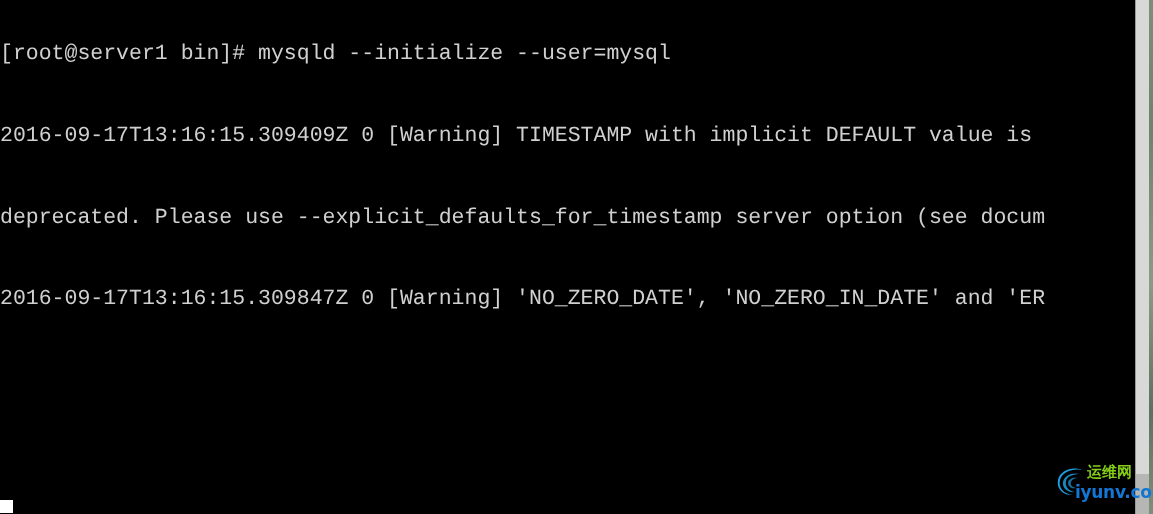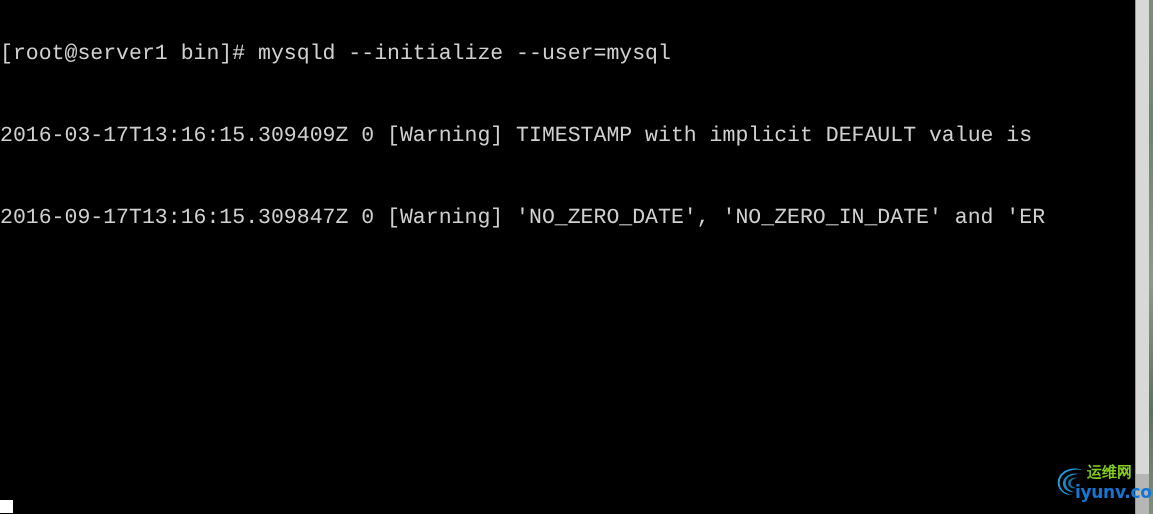--- a/index.html
+++ b/index.html
@@ -143,21 +143,22 @@
   }
 </style>
 </head>
 <body>
 
 <div id="terminal-window">
 
   <div id="terminal-screen">
     <div id="terminal-lines">
       <span class="term-line">[root@server1 bin]# mysqld --initialize --user=mysql</span>
-      <span class="term-line">2016-03-17T13:16:15.309409Z 0 [Warning] TIMESTAMP with implicit DEFAULT value is</span>
+      <span class="term-line">2016-09-17T13:16:15.309409Z 0 [Warning] TIMESTAMP with implicit DEFAULT value is</span>
+      <span class="term-line">deprecated. Please use --explicit_defaults_for_timestamp server option (see docum</span>
       <span class="term-line">2016-09-17T13:16:15.309847Z 0 [Warning] 'NO_ZERO_DATE', 'NO_ZERO_IN_DATE' and 'ER</span>
       
       
       
       
       
       
       
       
       

